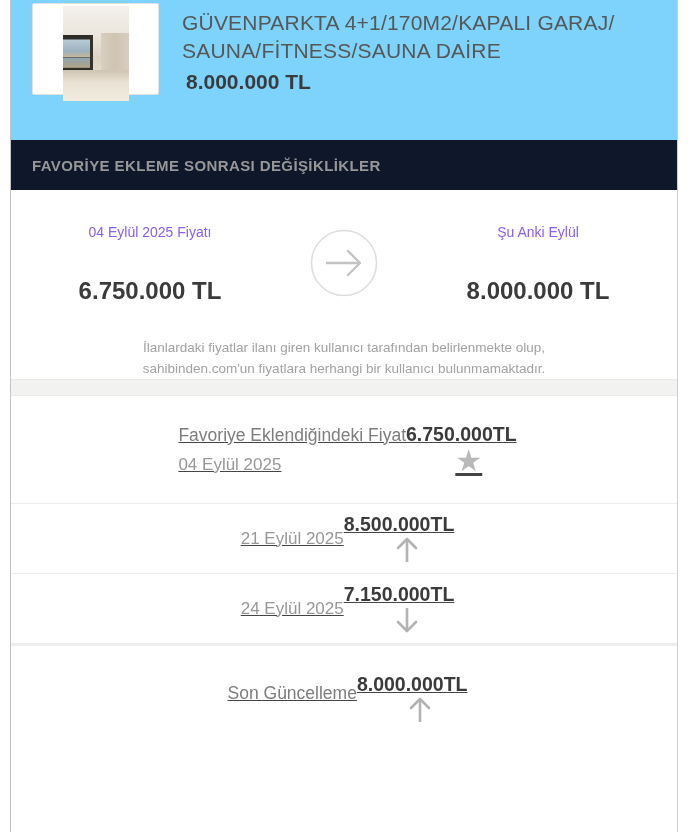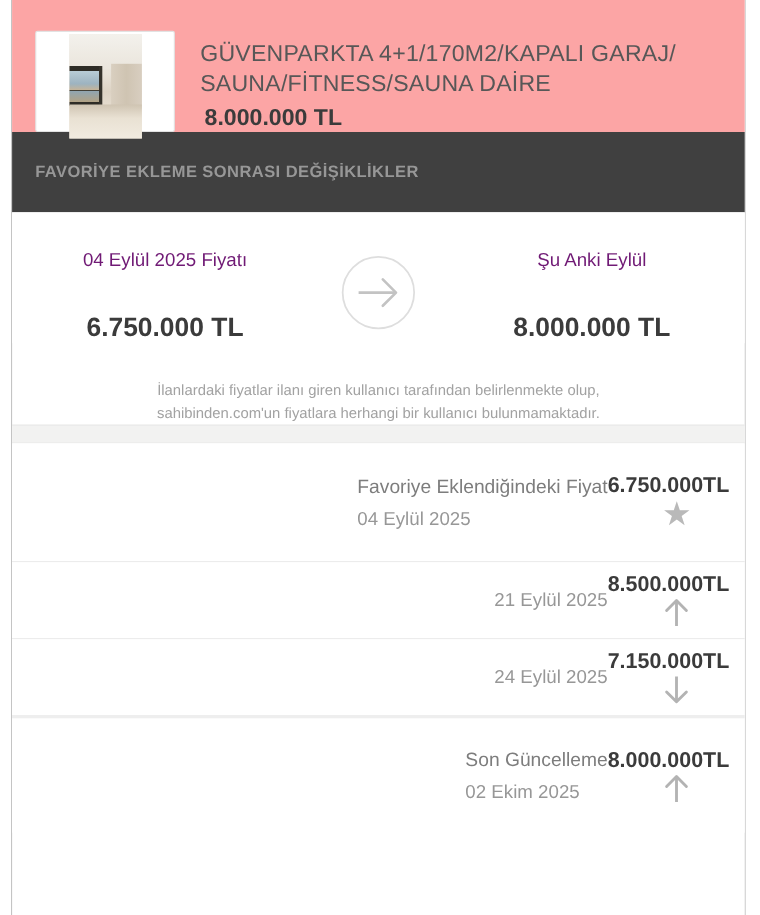--- a/index.html
+++ b/index.html
@@ -16,23 +16,22 @@
     margin-right: 13px;
     border-left: 1px solid #c4c4c4;
     border-right: 1px solid #cfcfcf;
     min-height: 832px;
     background: #ffffff;
   }
 
   
   .listing-header {
     display: flex;
-    height: 120px;
-    background: #fca5a5;
-    align-items: flex-end;
+    height: 140px;
+    background: #7dd3fc;
   }
   .thumb-box {
     margin: 3px 0 0 21px;
     width: 127px;
     height: 92px;
     background: #fff;
     border: 1px solid #e2e2e2;
     border-radius: 2px;
     display: flex;
     justify-content: center;
@@ -80,44 +79,44 @@
   .listing-price {
     margin-top: 5px;
     padding-left: 4px;
     font-size: 21px;
     font-weight: 700;
     color: #3b3b3b;
   }
 
   
   .section-band {
-    height: 73px;
-    background: #404040;
+    height: 50px;
+    background: #0f172a;
     display: flex;
     align-items: center;
     padding-left: 21px;
     font-size: 15px;
     font-weight: 700;
     letter-spacing: 0.4px;
     color: #979797;
   }
 
   
   .comparison {
     display: flex;
     padding-top: 34px;
     background: #fff;
   }
   .cmp-col {
     flex: 1;
     text-align: center;
   }
   .cmp-label {
-    font-size: 17px;
-    color: #701a75;
+    font-size: 14px;
+    color: #8b5cf6;
   }
   .cmp-price {
     margin-top: 37px;
     font-size: 24px;
     font-weight: 700;
     color: #3b3b3b;
   }
   .cmp-arrow {
     width: 110px;
     flex: none;
@@ -140,23 +139,24 @@
     background: #f2f2f1;
     border-top: 1px solid #e9e9e8;
     border-bottom: 1px solid #ebebea;
   }
 
   
   .history-list { background: #fff; }
   .row {
     display: flex;
     align-items: center;
-    justify-content: flex-end;
+    justify-content: center;
     padding: 0 14px 0 21px;
     min-height: 70px;
+    text-decoration: underline;
   }
   .row.two-line { min-height: 107px; }
   .row.bt { border-top: 1px solid #ececec; }
   .row.bt-thick { border-top: 3px solid #eeeeee; }
   .row-left { }
   .row-label {
     font-size: 17.5px;
     color: #7d7d7d;
     margin-bottom: 9px;
   }
@@ -279,21 +279,20 @@
             <svg width="26" height="28" viewBox="0 0 26 28">
               <line x1="13" y1="2" x2="13" y2="24" stroke="#b3b3b3" stroke-width="2.6"></line>
               <polyline points="4,16 13,25 22,16" fill="none" stroke="#b3b3b3" stroke-width="2.6" stroke-linecap="round" stroke-linejoin="round"></polyline>
             </svg>
           </span>
     </div>
   </div>
       <div class="row two-line bt-thick">
     <div class="row-left">
       <div class="row-label">Son Güncelleme</div>
-      <div class="row-date">02 Ekim 2025</div>
     </div>
     <div class="row-right">
       <span class="row-price">8.000.000TL</span>
       <span class="row-icon">
             <svg width="26" height="28" viewBox="0 0 26 28">
               <line x1="13" y1="26" x2="13" y2="4" stroke="#b3b3b3" stroke-width="2.6"></line>
               <polyline points="4,12 13,3 22,12" fill="none" stroke="#b3b3b3" stroke-width="2.6" stroke-linecap="round" stroke-linejoin="round"></polyline>
             </svg>
           </span>
     </div>

